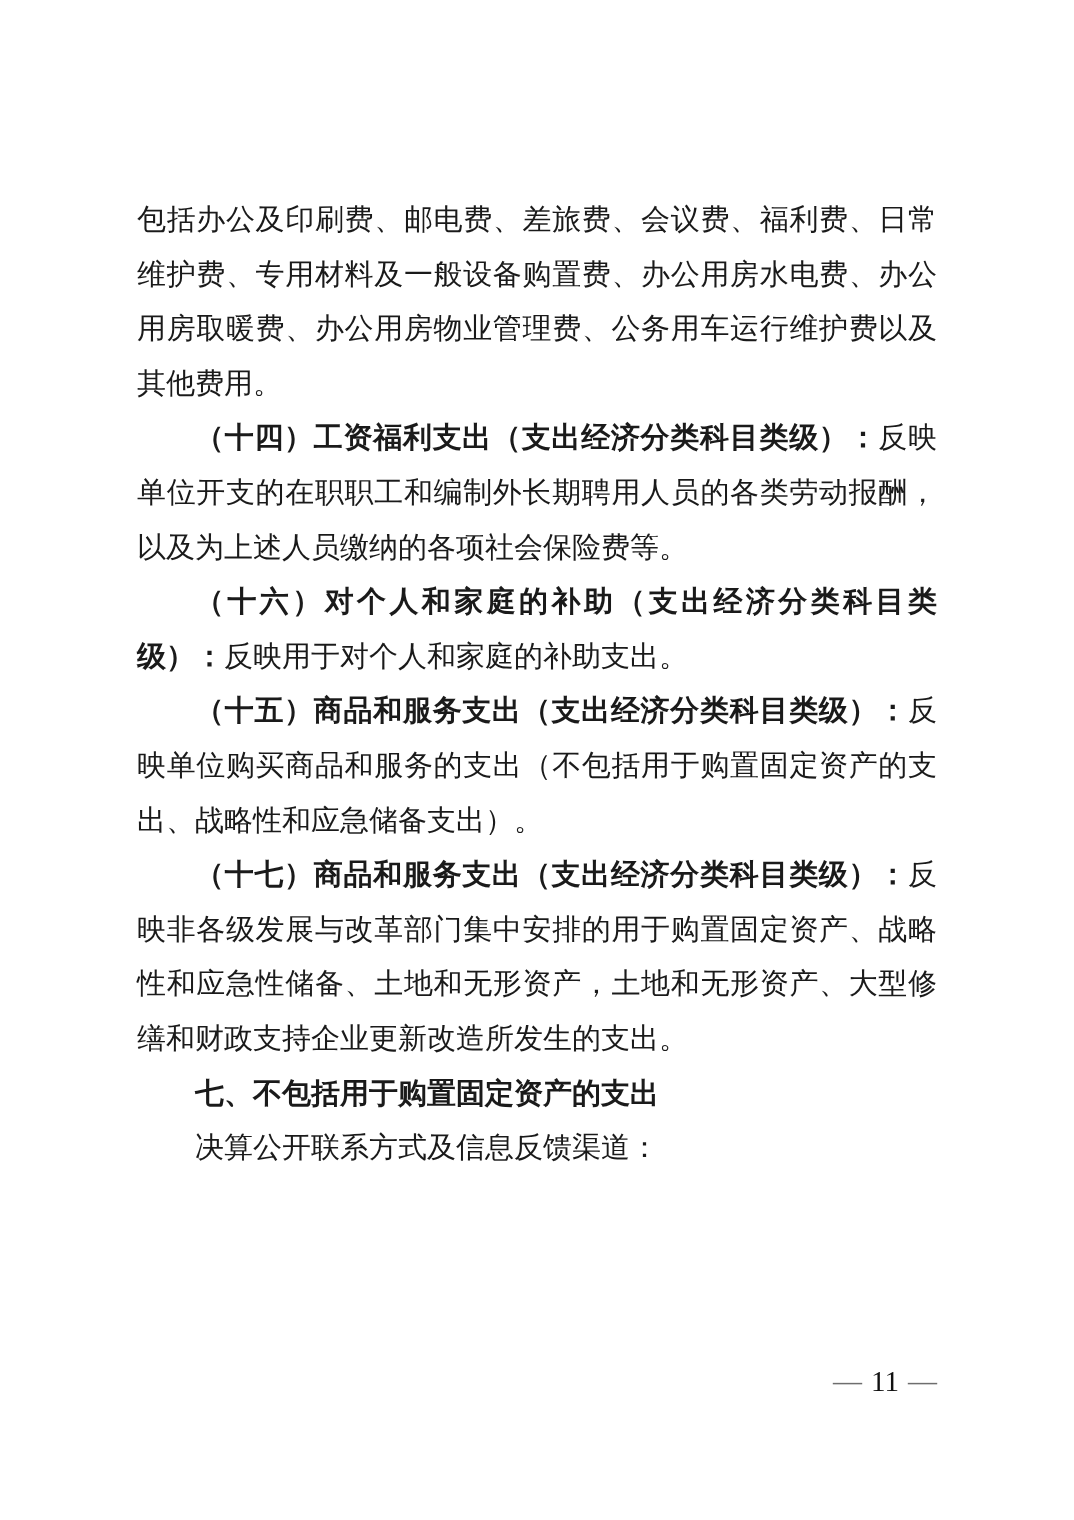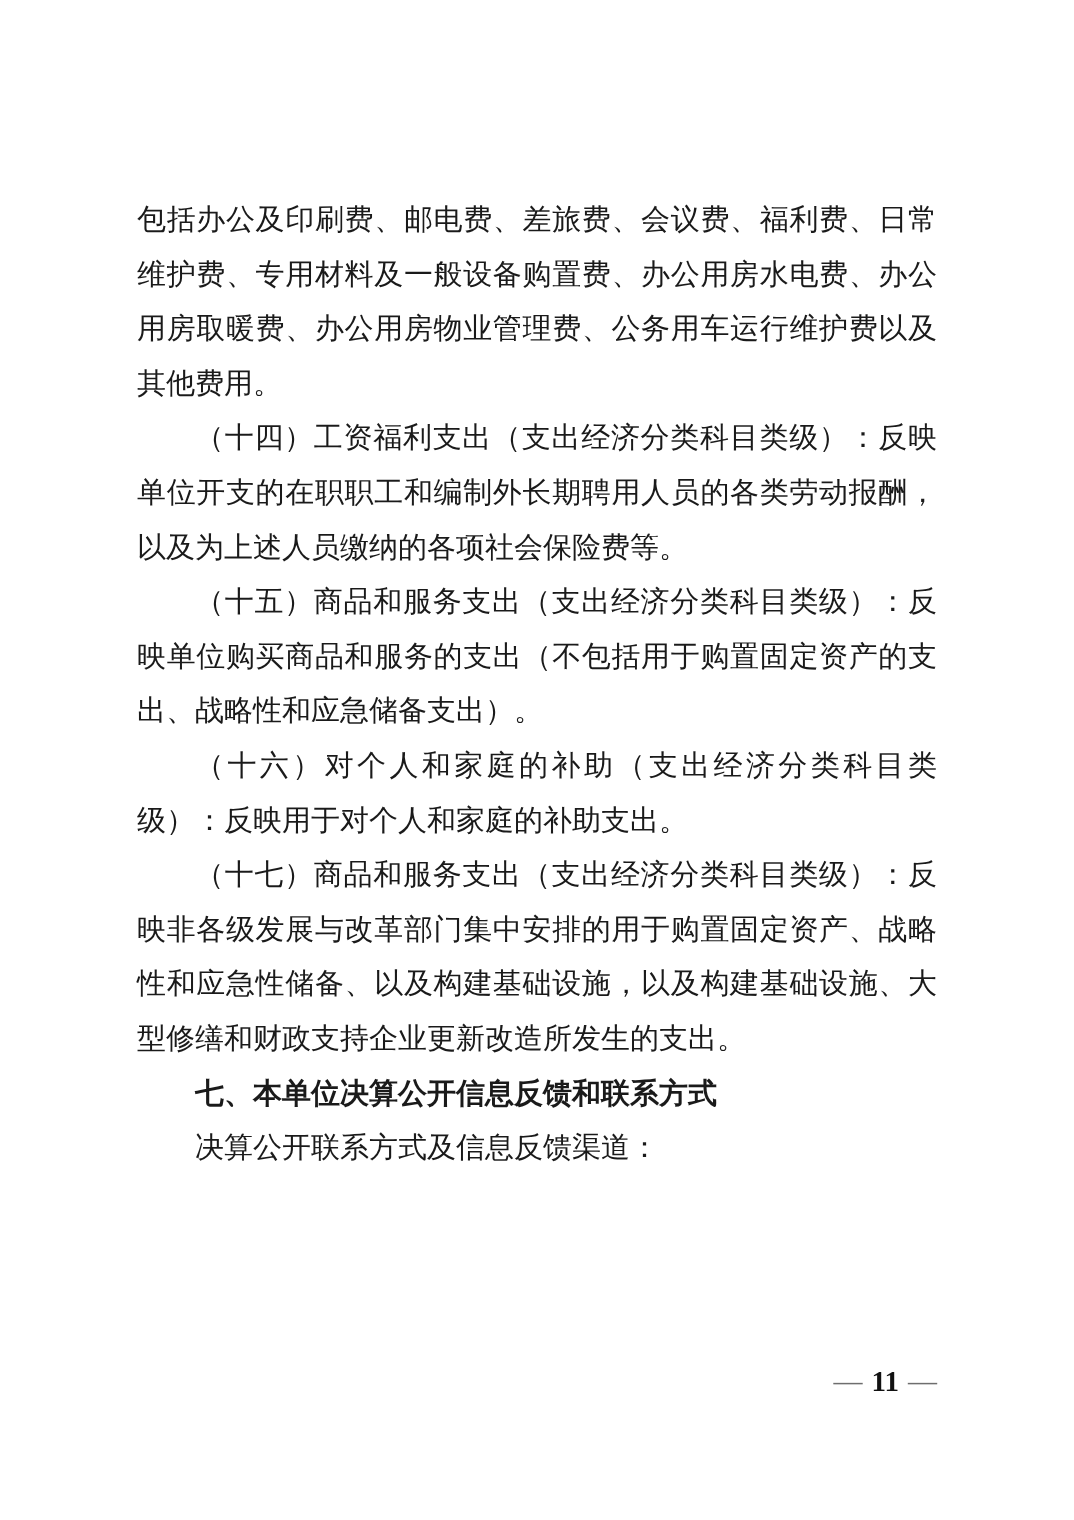--- a/index.html
+++ b/index.html
@@ -20,57 +20,57 @@
     width: 800px;
   }
   .para {
     font-size: 29px;
     line-height: 54.6px;
     text-align: justify;
     text-justify: inter-character;
     word-break: normal;
   }
   .indent { text-indent: 58px; }
-  .lead { font-weight: normal; }
+  .lead { font-weight: bold; }
   .heading {
     font-family: "Liberation Sans", sans-serif;
     font-weight: bold;
     font-size: 29px;
     line-height: 54.6px;
     text-indent: 58px;
     text-align: left;
   }
   .footer {
     position: absolute;
     top: 1366px;
     right: 137px;
     font-size: 29px;
     line-height: 30px;
     white-space: nowrap;
   }
   .footer .dash { color: #6e6e6e; }
-  .footer .num { color: #111111; margin: 0 9px; font-weight: bold; }
+  .footer .num { color: #111111; margin: 0 9px; }
 </style>
 </head>
 <body>
 
 <div class="page">
   <div class="content">
 
     <p class="para">包括办公及印刷费、邮电费、差旅费、会议费、福利费、日常维护费、专用材料及一般设备购置费、办公用房水电费、办公用房取暖费、办公用房物业管理费、公务用车运行维护费以及其他费用。</p>
 
     <p class="para indent"><span class="lead">（十四）工资福利支出（支出经济分类科目类级）：</span><span>反映单位开支的在职职工和编制外长期聘用人员的各类劳动报酬，以及为上述人员缴纳的各项社会保险费等。</span></p>
 
+    <p class="para indent"><span class="lead">（十六）对个人和家庭的补助（支出经济分类科目类级）：</span><span>反映用于对个人和家庭的补助支出。</span></p>
+
     <p class="para indent"><span class="lead">（十五）商品和服务支出（支出经济分类科目类级）：</span><span>反映单位购买商品和服务的支出（不包括用于购置固定资产的支出、战略性和应急储备支出）。</span></p>
 
-    <p class="para indent"><span class="lead">（十六）对个人和家庭的补助（支出经济分类科目类级）：</span><span>反映用于对个人和家庭的补助支出。</span></p>
+    <p class="para indent"><span class="lead">（十七）商品和服务支出（支出经济分类科目类级）：</span><span>反映非各级发展与改革部门集中安排的用于购置固定资产、战略性和应急性储备、土地和无形资产，土地和无形资产、大型修缮和财政支持企业更新改造所发生的支出。</span></p>
 
-    <p class="para indent"><span class="lead">（十七）商品和服务支出（支出经济分类科目类级）：</span><span>反映非各级发展与改革部门集中安排的用于购置固定资产、战略性和应急性储备、以及构建基础设施，以及构建基础设施、大型修缮和财政支持企业更新改造所发生的支出。</span></p>
-
-    <p class="heading">七、本单位决算公开信息反馈和联系方式</p>
+    <p class="heading">七、不包括用于购置固定资产的支出</p>
 
     <p class="para indent">决算公开联系方式及信息反馈渠道：</p>
 
 
   </div>
 
   <div class="footer"><span class="dash">—</span><span class="num">11</span><span class="dash">—</span></div>
 </div>
 
 </body></html>

